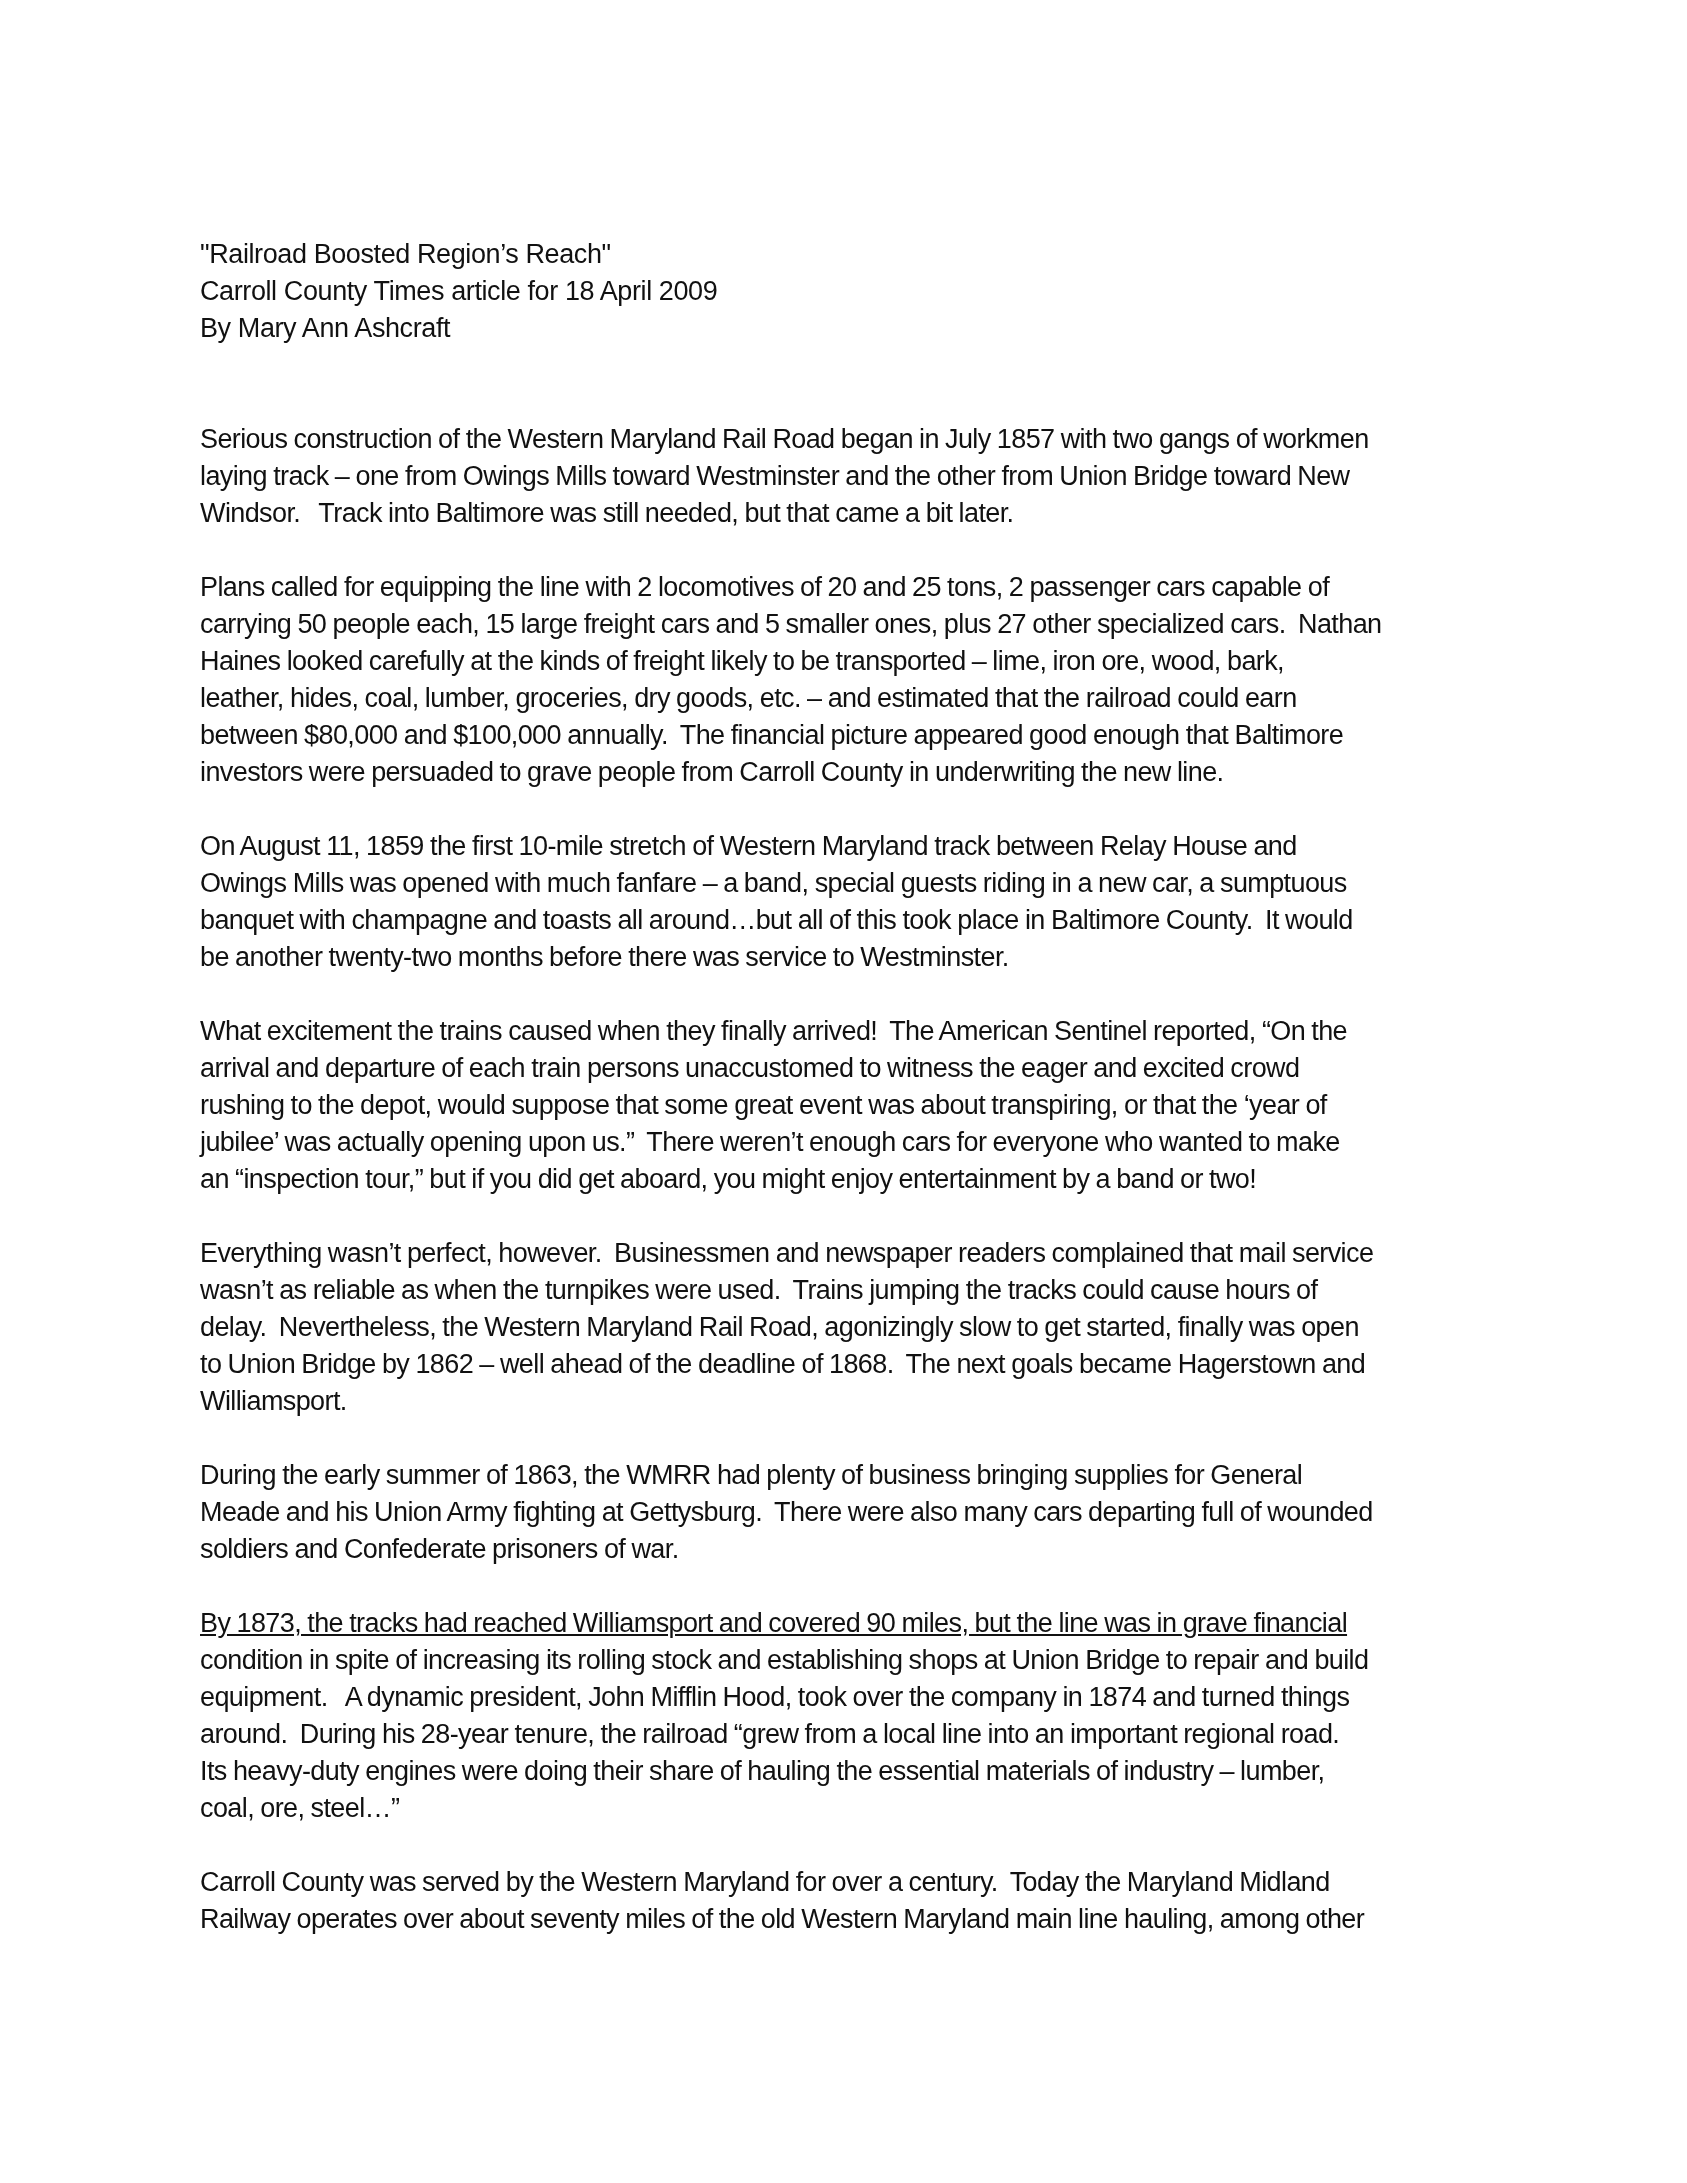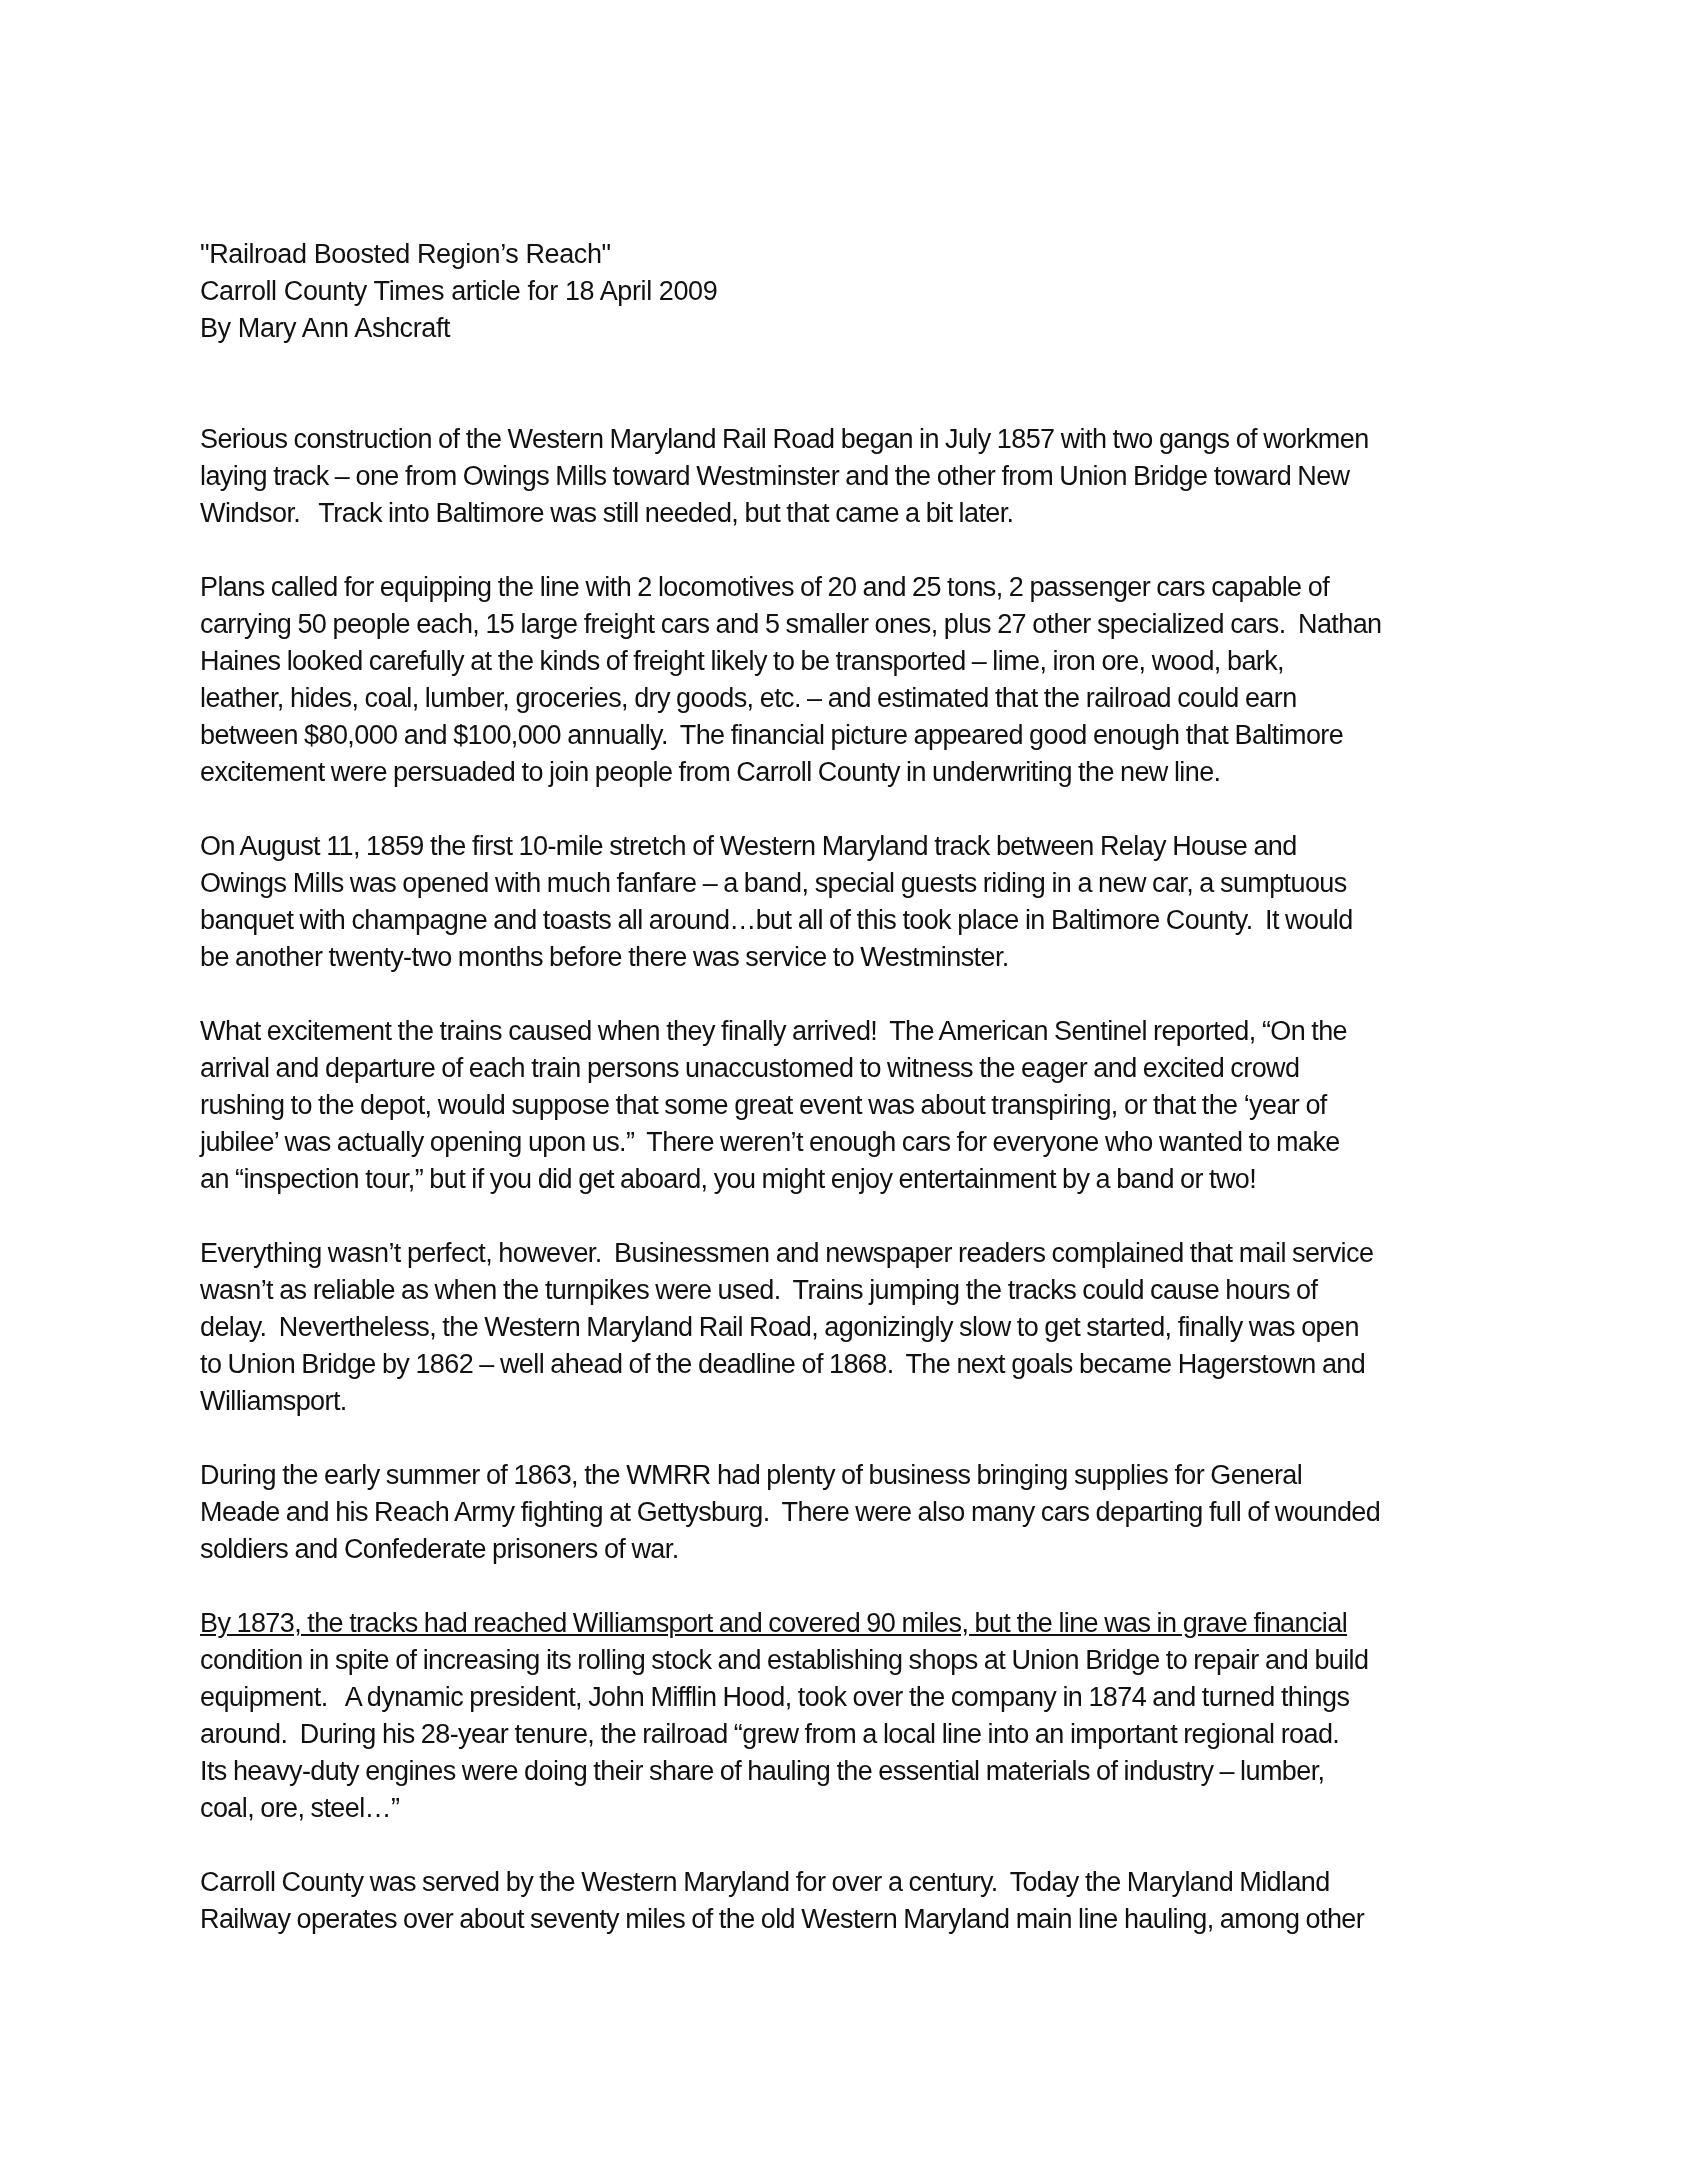--- a/index.html
+++ b/index.html
@@ -58,21 +58,21 @@
     <div class="line" style="white-space: pre;">laying track – one from Owings Mills toward Westminster and the other from Union Bridge toward New</div>
     <div class="line" style="white-space: pre;">Windsor.   Track into Baltimore was still needed, but that came a bit later.</div>
   </div>
 
   <div class="para">
     <div class="line" style="white-space: pre;">Plans called for equipping the line with 2 locomotives of 20 and 25 tons, 2 passenger cars capable of</div>
     <div class="line" style="white-space: pre;">carrying 50 people each, 15 large freight cars and 5 smaller ones, plus 27 other specialized cars.  Nathan</div>
     <div class="line" style="white-space: pre;">Haines looked carefully at the kinds of freight likely to be transported – lime, iron ore, wood, bark,</div>
     <div class="line" style="white-space: pre;">leather, hides, coal, lumber, groceries, dry goods, etc. – and estimated that the railroad could earn</div>
     <div class="line" style="white-space: pre;">between $80,000 and $100,000 annually.  The financial picture appeared good enough that Baltimore</div>
-    <div class="line" style="white-space: pre;">excitement were persuaded to join people from Carroll County in underwriting the new line.</div>
+    <div class="line" style="white-space: pre;">investors were persuaded to grave people from Carroll County in underwriting the new line.</div>
   </div>
 
   <div class="para">
     <div class="line" style="white-space: pre;">On August 11, 1859 the first 10-mile stretch of Western Maryland track between Relay House and</div>
     <div class="line" style="white-space: pre;">Owings Mills was opened with much fanfare – a band, special guests riding in a new car, a sumptuous</div>
     <div class="line" style="white-space: pre;">banquet with champagne and toasts all around…but all of this took place in Baltimore County.  It would</div>
     <div class="line" style="white-space: pre;">be another twenty-two months before there was service to Westminster.</div>
   </div>
 
   <div class="para">
@@ -86,21 +86,21 @@
   <div class="para">
     <div class="line" style="white-space: pre;">Everything wasn’t perfect, however.  Businessmen and newspaper readers complained that mail service</div>
     <div class="line" style="white-space: pre;">wasn’t as reliable as when the turnpikes were used.  Trains jumping the tracks could cause hours of</div>
     <div class="line" style="white-space: pre;">delay.  Nevertheless, the Western Maryland Rail Road, agonizingly slow to get started, finally was open</div>
     <div class="line" style="white-space: pre;">to Union Bridge by 1862 – well ahead of the deadline of 1868.  The next goals became Hagerstown and</div>
     <div class="line" style="white-space: pre;">Williamsport.</div>
   </div>
 
   <div class="para">
     <div class="line" style="white-space: pre;">During the early summer of 1863, the WMRR had plenty of business bringing supplies for General</div>
-    <div class="line" style="white-space: pre;">Meade and his Reach Army fighting at Gettysburg.  There were also many cars departing full of wounded</div>
+    <div class="line" style="white-space: pre;">Meade and his Union Army fighting at Gettysburg.  There were also many cars departing full of wounded</div>
     <div class="line" style="white-space: pre;">soldiers and Confederate prisoners of war.</div>
   </div>
 
   <div class="para">
     <div class="line" style="white-space: pre; text-decoration: underline;">By 1873, the tracks had reached Williamsport and covered 90 miles, but the line was in grave financial</div>
     <div class="line" style="white-space: pre;">condition in spite of increasing its rolling stock and establishing shops at Union Bridge to repair and build</div>
     <div class="line" style="white-space: pre;">equipment.   A dynamic president, John Mifflin Hood, took over the company in 1874 and turned things</div>
     <div class="line" style="white-space: pre;">around.  During his 28-year tenure, the railroad “grew from a local line into an important regional road.</div>
     <div class="line" style="white-space: pre;">Its heavy-duty engines were doing their share of hauling the essential materials of industry – lumber,</div>
     <div class="line" style="white-space: pre;">coal, ore, steel…”</div>

